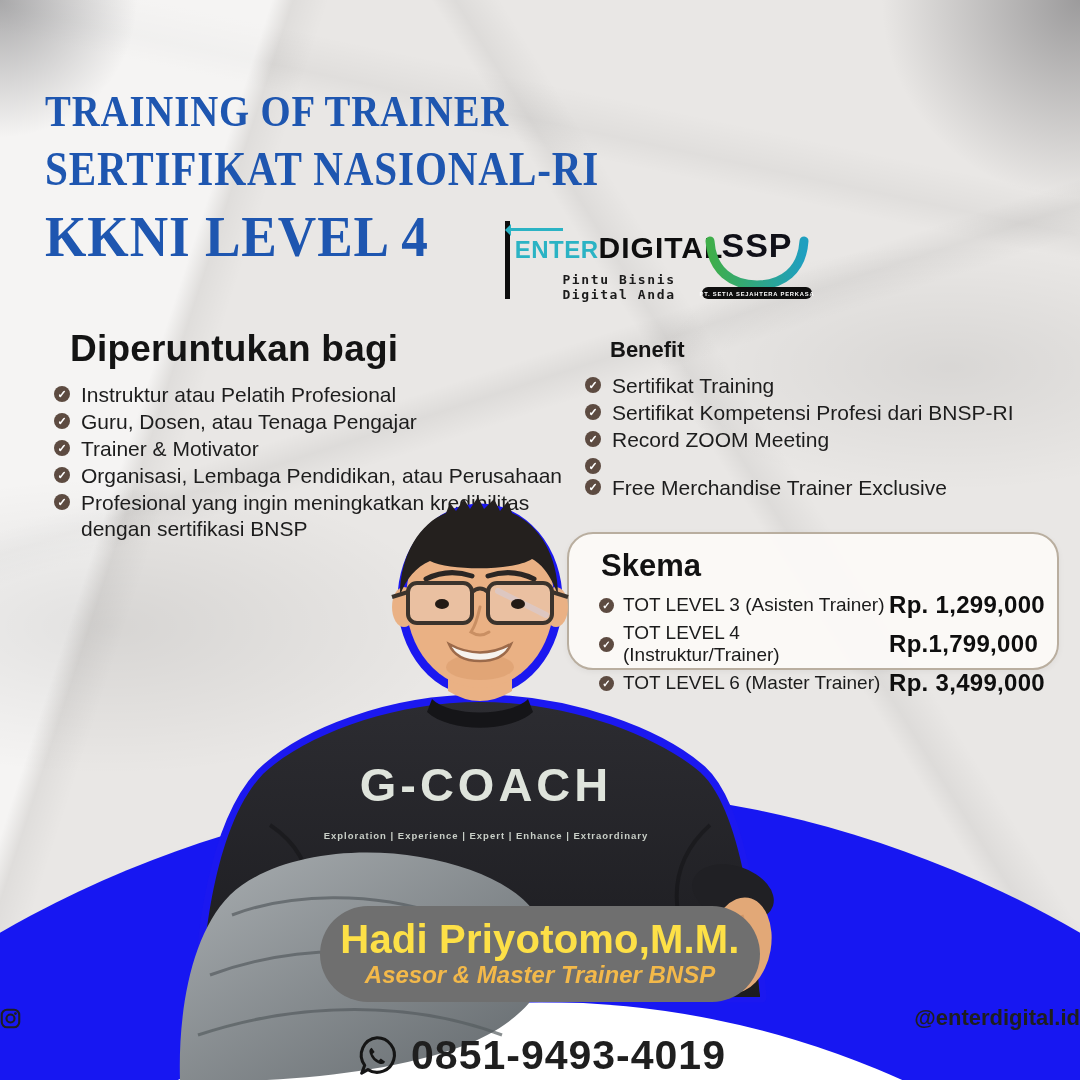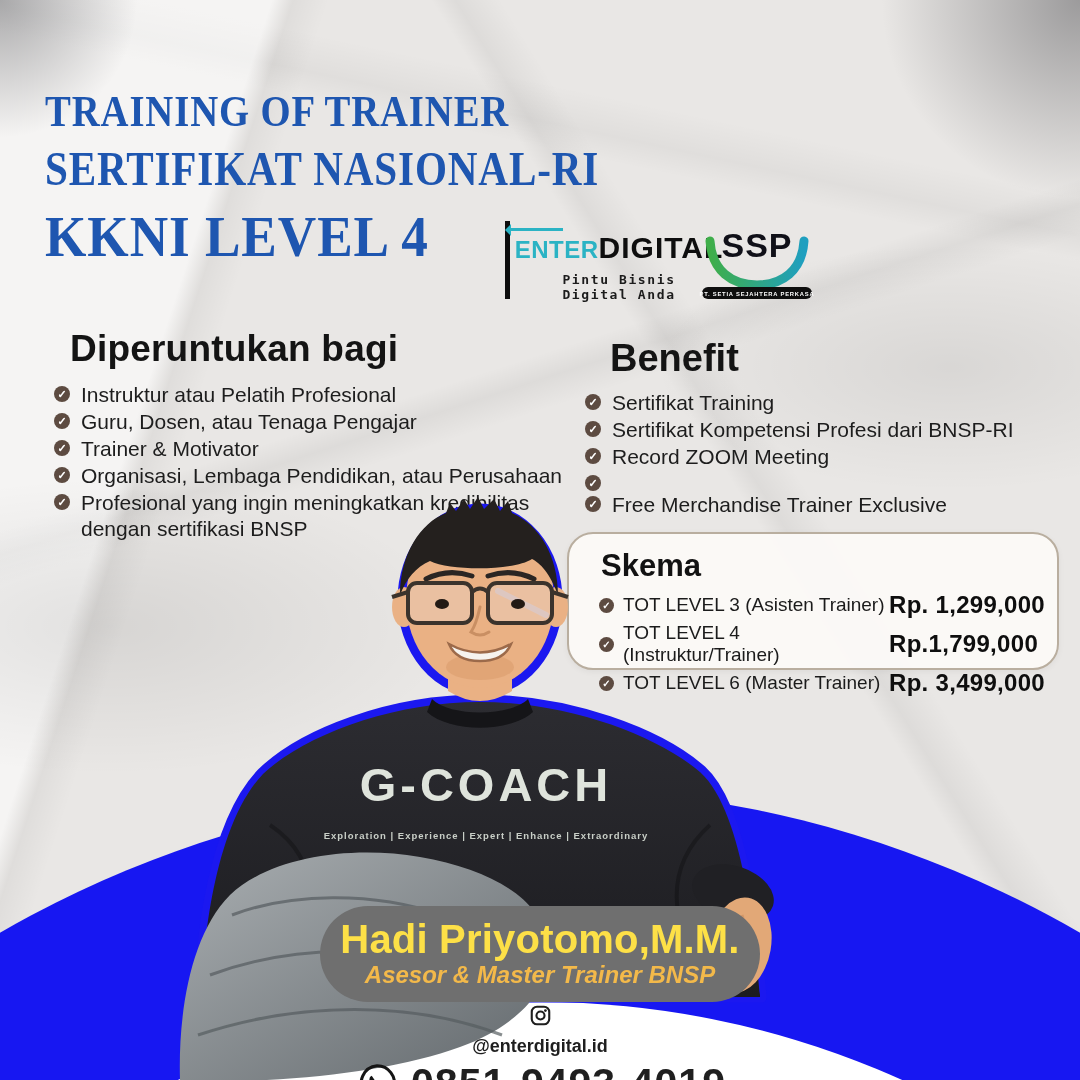--- a/index.html
+++ b/index.html
@@ -34,21 +34,21 @@
     border-right-color:#2bb3c4;border-left:0;}
   .digital-word{color:#0e0e0e;font-weight:800;font-size:30px;letter-spacing:1px;}
   .enter-tagline{margin-top:7px;font-family:"DejaVu Sans Mono",monospace;font-size:13px;
     letter-spacing:1.6px;color:#1c1c1c;font-weight:700;}
   
   .logo-ssp{position:absolute;left:698px;top:221px;}
   
   .audience{position:absolute;left:46px;top:328px;width:530px;margin-left:8px;}
   .audience h2{margin:0 0 12px 16px;font-size:37px;font-weight:800;color:#141414;letter-spacing:.2px;}
   .benefits{position:absolute;left:585px;top:337px;width:470px;}
-  .benefits h2{margin:0 0 10px 25px;font-size:38px;font-weight:800;color:#141414;}
+  .benefits h2{margin:0 0 10px 25px;font-size:22px;font-weight:800;color:#141414;}
   .plist{list-style:none;margin:0;padding:0;}
   .plist li{display:flex;gap:11px;align-items:flex-start;font-size:21px;line-height:26px;
     color:#1d1d1d;margin-bottom:1px;white-space:pre-line;}
   .check{flex:0 0 16px;width:16px;height:16px;margin-top:4px;border-radius:50%;background:#5d4b41;
     color:#fff;font-size:11px;line-height:16px;text-align:center;font-weight:700;}
   
   .skema{position:absolute;left:567px;top:532px;width:492px;height:138px;box-sizing:border-box;
     background:rgba(252,250,247,.93);border:2px solid #b9ae9f;border-radius:26px;
     padding:14px 0 0 30px;box-shadow:0 2px 6px rgba(0,0,0,.05);}
   .skema h2{margin:0 0 7px 2px;font-size:31px;font-weight:800;color:#121212;}
@@ -63,22 +63,22 @@
     border-radius:50%;background:#ffffff;}
   
   .person{position:absolute;left:150px;top:495px;width:700px;height:590px;}
   
   .name-pill{position:absolute;left:320px;top:906px;width:440px;height:96px;border-radius:48px;
     background:#6f6f6f;text-align:center;box-sizing:border-box;padding-top:12px;}
   .speaker-name{font-size:40px;font-weight:800;color:#fde047;letter-spacing:.2px;line-height:42px;}
   .speaker-role{font-size:24px;font-weight:700;font-style:italic;color:#f3b94a;line-height:30px;}
   
   .contact{position:absolute;left:0;right:0;top:1005px;text-align:center;color:#1f1f1f;}
-  .ig-row{display:flex;justify-content:flex-end;align-items:center;gap:7px;font-size:18px;
-    font-weight:700;line-height:26px;flex-direction:column;}
+  .ig-row{display:flex;justify-content:space-between;align-items:center;gap:7px;font-size:22px;
+    font-weight:700;line-height:26px;}
   .wa-row{display:flex;justify-content:center;align-items:center;gap:11px;margin-top:1px;
     font-size:41px;font-weight:800;letter-spacing:1px;}
 </style>
 </head>
 <body>
 
 <div class="poster">
 
   <header class="title-block">
     <div class="tl tl1">TRAINING OF TRAINER</div>

